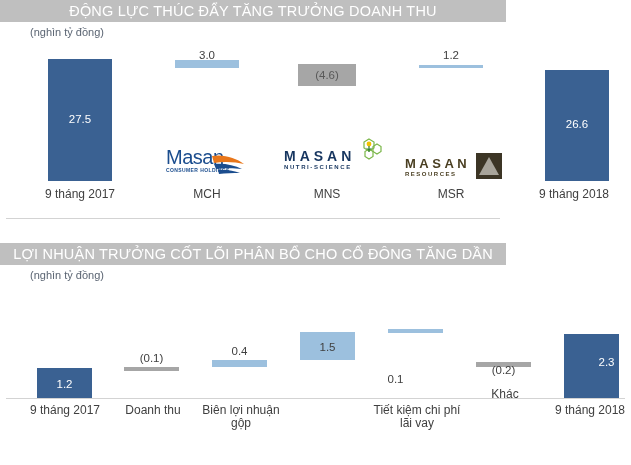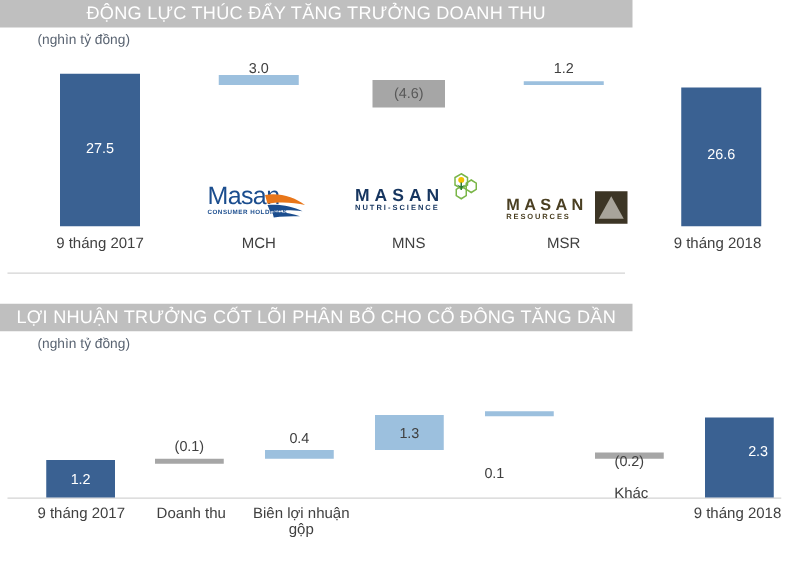--- a/index.html
+++ b/index.html
@@ -180,25 +180,26 @@
     <div class="cat" style="left: 391px; width: 120px; top: 188px;">MSR</div>
     <div class="cat" style="left: 517px; width: 114px; top: 188px;">9 tháng 2018</div>
     <div class="axis" style="position: absolute; top: 398px;"></div>
     <div class="bar dark" style="left: 37px; width: 55px; top: 368px; height: 30px; position: absolute;"></div>
     <div class="bar-lbl inside-dark" style="left: 37px; width: 55px; top: 378px; position: absolute;">1.2</div>
     <div class="bar grey" style="left: 124px; width: 55px; top: 367px; height: 4px; position: absolute;"></div>
     <div class="bar-lbl above" style="left: 124px; width: 55px; top: 352px; position: absolute;">(0.1)</div>
     <div class="bar light" style="left: 212px; width: 55px; top: 360px; height: 7px; position: absolute;"></div>
     <div class="bar-lbl above" style="left: 212px; width: 55px; top: 345px; position: absolute;">0.4</div>
     <div class="bar light" style="left: 300px; width: 55px; top: 332px; height: 28px; position: absolute;"></div>
-    <div class="bar-lbl inside-light" style="left: 300px; width: 55px; top: 341px; position: absolute;">1.3</div>
+    <div class="bar-lbl inside-light" style="left: 300px; width: 55px; top: 341px; position: absolute;">1.5</div>
     <div class="bar light" style="left: 388px; width: 55px; top: 329px; height: 4px; position: absolute;"></div>
     <div class="bar-lbl above" style="left: 368px; width: 55px; top: 345px; position: absolute; margin-top: 28px;">0.1</div>
     <div class="bar grey" style="left: 476px; width: 55px; top: 362px; height: 5px; position: absolute;"></div>
     <div class="bar-lbl above" style="left: 476px; width: 55px; top: 364px; position: absolute;">(0.2)</div>
     <div class="bar dark" style="left: 564px; width: 55px; top: 334px; height: 64px; position: absolute;"></div>
     <div class="bar-lbl inside-dark" style="left: 564px; width: 55px; top: 356px; position: absolute; margin-left: 15px;">2.3</div>
     <div class="cat" style="left: 15px; width: 100px; top: 404px;">9 tháng 2017</div>
     <div class="cat" style="left: 103px; width: 100px; top: 404px;">Doanh thu</div>
     <div class="cat" style="left: 191px; width: 100px; top: 404px;">Biên lợi nhuận gộp</div>
+    <div class="cat" style="left: 367px; width: 100px; top: 404px;">Tiết kiệm chi phí lãi vay</div>
     <div class="cat" style="left: 455px; width: 100px; top: 388px;">Khác</div>
     <div class="cat" style="left: 540px; width: 100px; top: 404px;">9 tháng 2018</div>
   </div>
 
 </body></html>

